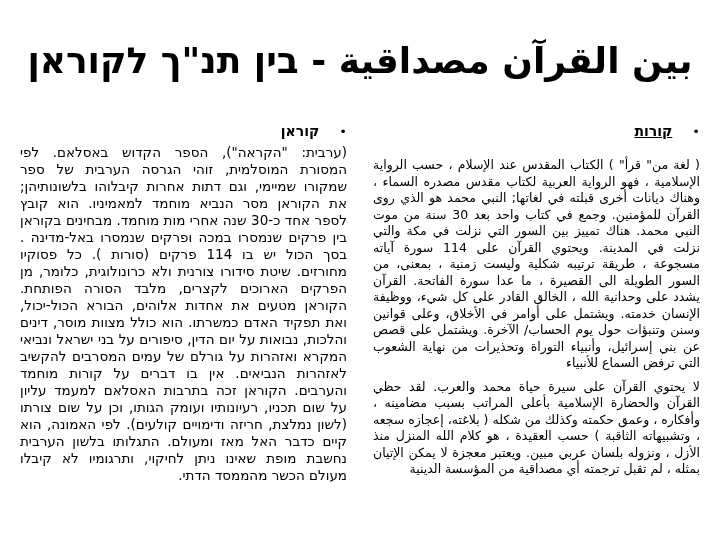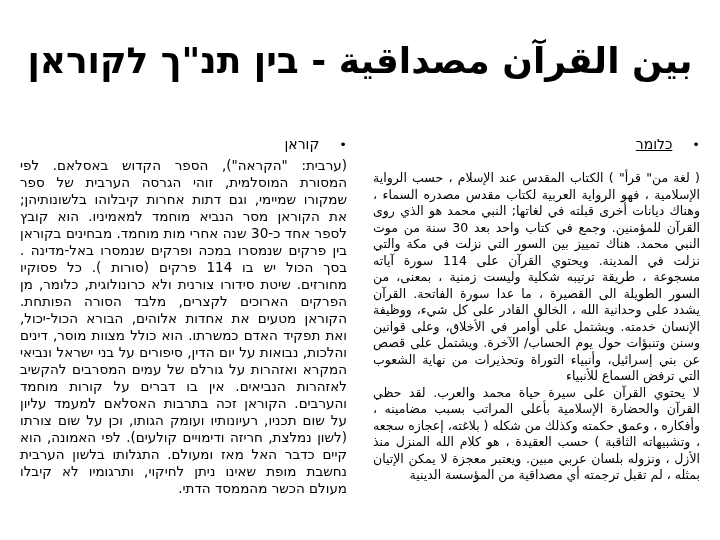--- a/index.html
+++ b/index.html
@@ -52,37 +52,37 @@
     align-items: baseline;
     gap: 20px;
     font-size: 14px;
     line-height: 18px;
   }
   .bullet-glyph {
     font-size: 13px;
     flex: 0 0 auto;
   }
   .heading {
-    font-weight: normal;
-    margin-top: 13px;
+    font-weight: bold;
   }
   .heading.underlined {
     text-decoration: underline;
   }
   .body-text p {
     margin: 0;
     text-align: justify;
     text-justify: inter-word;
   }
   .col-arabic .body-text {
     margin-top: 16px;
     font-size: 12.5px;
     line-height: 16.5px;
   }
   .col-arabic .body-text p + p {
+    margin-top: 7px;
   }
   .col-hebrew .body-text {
     margin-top: 3px;
     font-size: 13.5px;
     line-height: 17px;
   }
 </style>
 </head>
 <body>
 
@@ -90,21 +90,21 @@
 
   <div class="title">
     <span class="part" dir="rtl">בין תנ"ך לקוראן</span><span class="part"> - </span><span class="part" dir="rtl">بين القرآن مصداقية</span>
   </div>
 
   <div class="content">
 
     <div class="column col-arabic">
       <div class="bullet-line">
         <span class="bullet-glyph">•</span>
-        <span class="heading underlined" dir="rtl">כלומר</span>
+        <span class="heading underlined" dir="rtl">קורות</span>
       </div>
       <div class="body-text">
         <p dir="rtl">( لغة من" قرأ" ) الكتاب المقدس عند الإسلام ، حسب الرواية الإسلامية ، فهو الرواية العربية لكتاب مقدس مصدره السماء ، وهناك ديانات أخرى قبلته في لغاتها; النبي محمد هو الذي روى القرآن للمؤمنين. وجمع في كتاب واحد بعد 30 سنة من موت النبي محمد. هناك تمييز بين السور التي نزلت في مكة والتي نزلت في المدينة. ويحتوي القرآن على 114 سورة آياته مسجوعة ، طريقة ترتيبه شكلية وليست زمنية ، بمعنى، من السور الطويلة الى القصيرة ، ما عدا سورة الفاتحة. القرآن يشدد على وحدانية الله ، الخالق القادر على كل شيء، ووظيفة الإنسان خدمته. ويشتمل على أوامر في الأخلاق، وعلى قوانين وسنن وتنبؤات حول يوم الحساب/ الآخرة. ويشتمل على قصص عن بني إسرائيل، وأنبياء التوراة وتحذيرات من نهاية الشعوب التي ترفض السماع للأنبياء</p>
         <p dir="rtl">لا يحتوي القرآن على سيرة حياة محمد والعرب. لقد حظي القرآن والحضارة الإسلامية بأعلى المراتب بسبب مضامينه ، وأفكاره ، وعمق حكمته وكذلك من شكله ( بلاغته، إعجازه سجعه ، وتشبيهاته الثاقبة ) حسب العقيدة ، هو كلام الله المنزل منذ الأزل ، ونزوله بلسان عربي مبين. ويعتبر معجزة لا يمكن الإتيان بمثله ، لم تقبل ترجمته أي مصداقية من المؤسسة الدينية</p>
       </div>
     </div>
 
     <div class="column col-hebrew">
       <div class="bullet-line">
         <span class="bullet-glyph">•</span>

